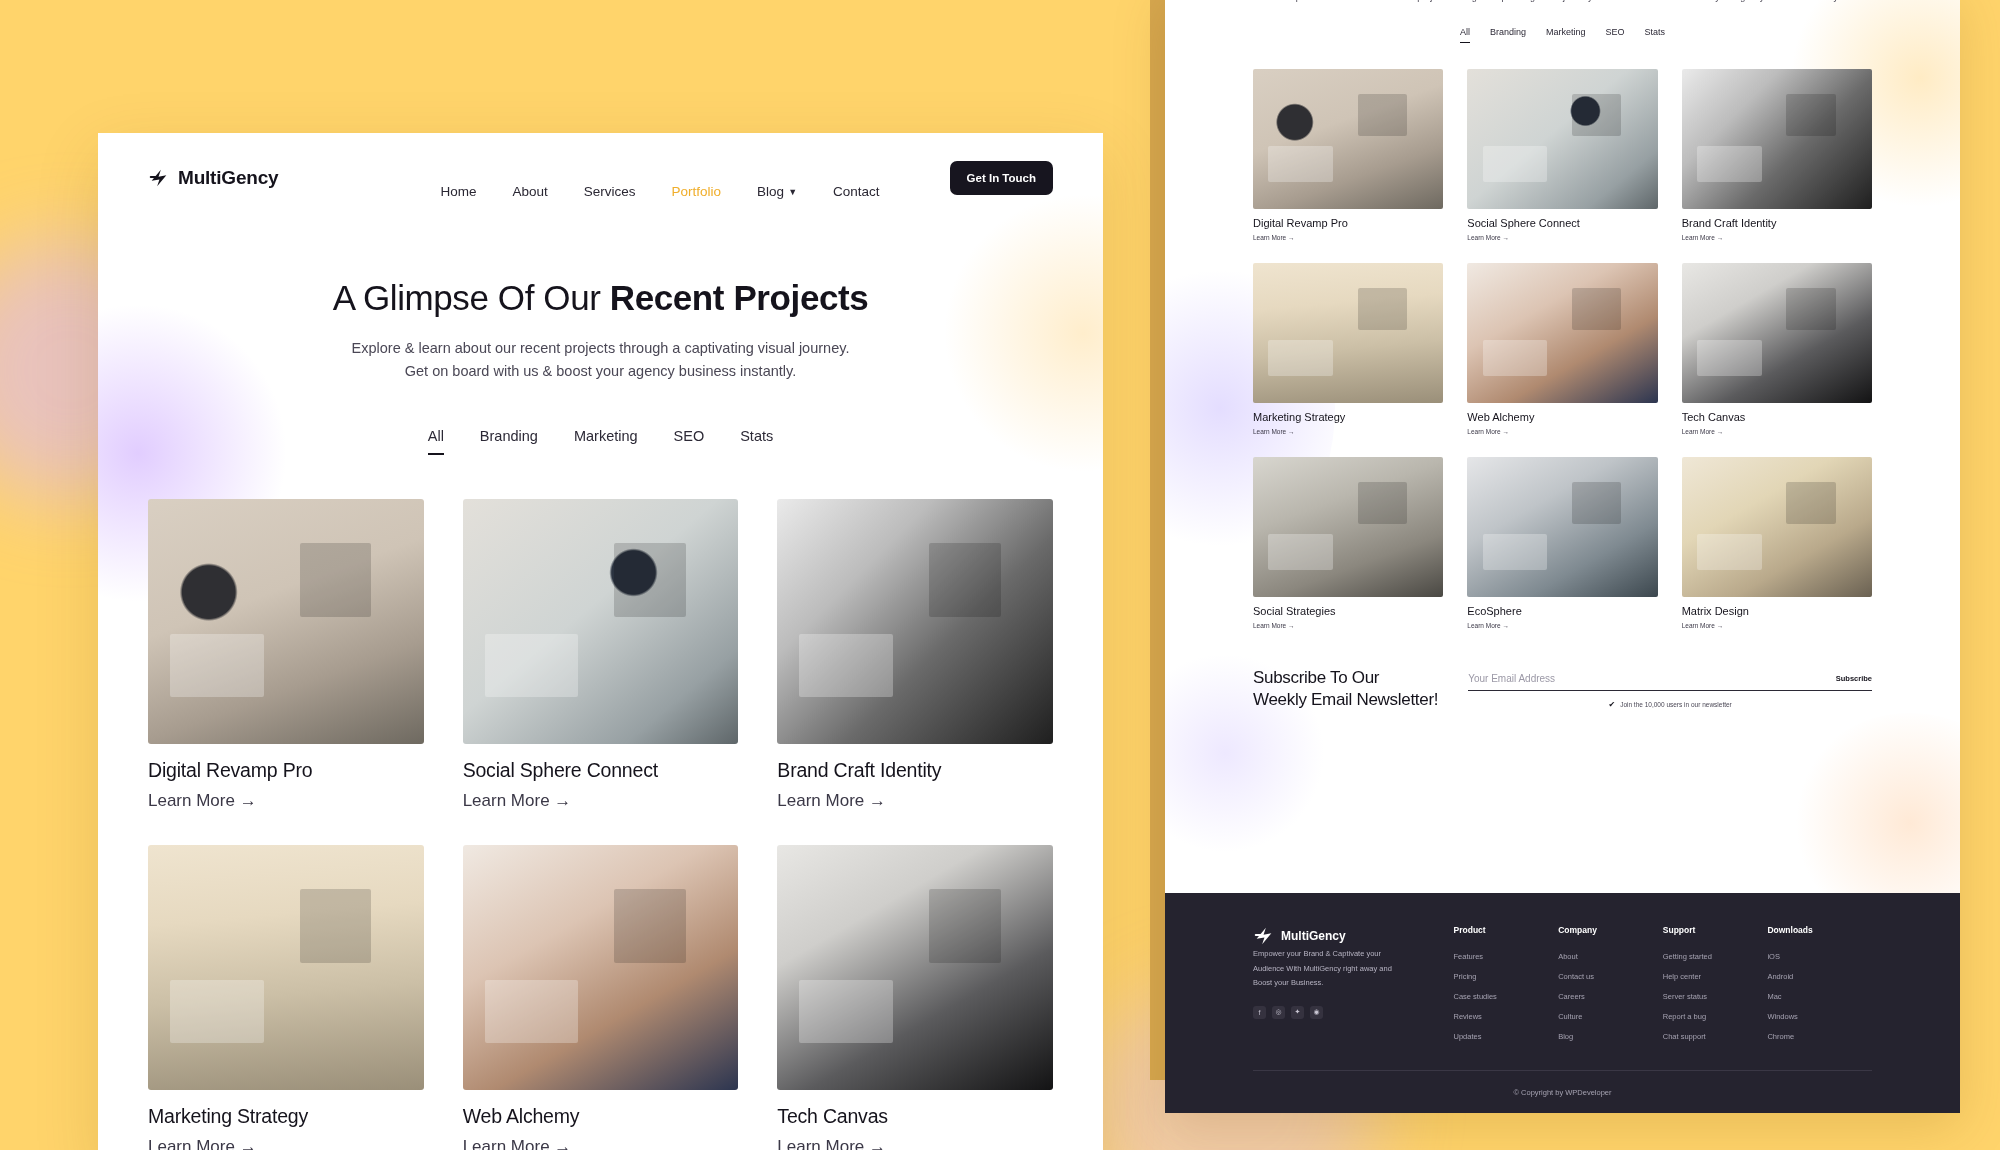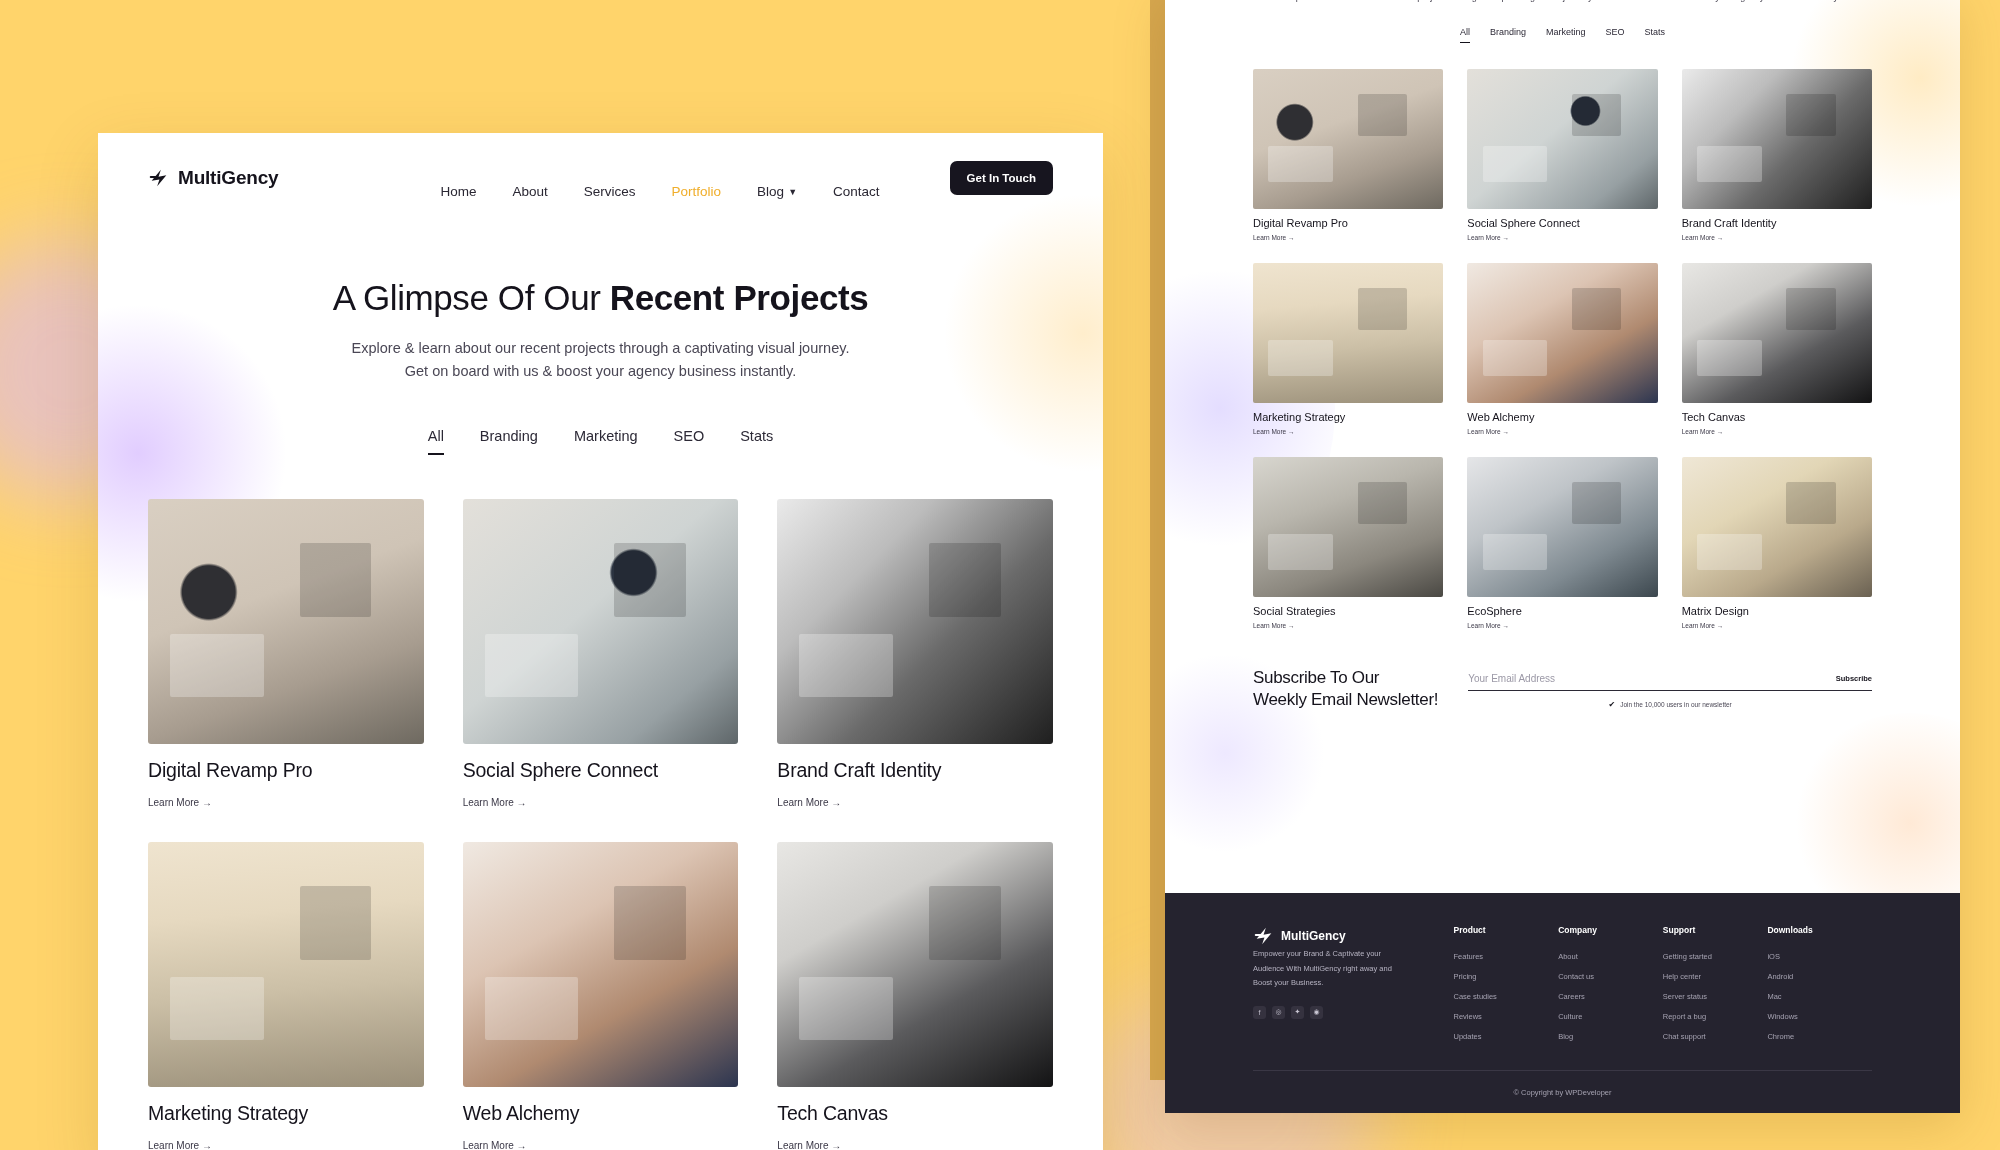--- a/index.html
+++ b/index.html
@@ -50,21 +50,21 @@
 
   
   .filters { position: relative; display: flex; justify-content: center; gap: 36px; margin-top: 44px; }
   .filters .f { font-size: 14.5px; color: #2c2936; padding-bottom: 9px; cursor: pointer; white-space: nowrap; }
   .filters .f.active { border-bottom: 2px solid #15131c; font-weight: 500; }
 
   
   .grid { position: relative; margin: 44px 50px 0 50px; display: grid; grid-template-columns: repeat(3, 1fr); gap: 34px 39px; }
   .card .thumb { width: 100%; height: 245px; border-radius: 3px; overflow: hidden; position: relative; }
   .card h3 { margin-top: 15px; font-size: 19.5px; font-weight: 500; color: #15131c; letter-spacing: -.2px; }
-  .card .more { margin-top: 15px; font-size: 10px; color: #3b3847; }
+  .card .more { margin-top: 9px; font-size: 17px; color: #3b3847; }
 
   
   .panel-shadow { position: absolute; left: 1150px; top: 0; width: 26px; height: 1080px; background: #d6a74f; }
   .panel-right {
     position: absolute; left: 1165px; top: -12px; width: 795px; height: 1125px;
     background: #ffffff; overflow: hidden; box-shadow: 0 14px 50px rgba(120,80,0,.18);
   }
   .pr-body { position: relative; height: 905px; background: #fff; overflow: hidden; }
   .pr-body .g1 { position: absolute; left: -60px; top: 260px; width: 230px; height: 320px; border-radius: 50%;
       background: radial-gradient(circle, rgba(195,180,255,.45) 0%, rgba(195,180,255,0) 70%); }

